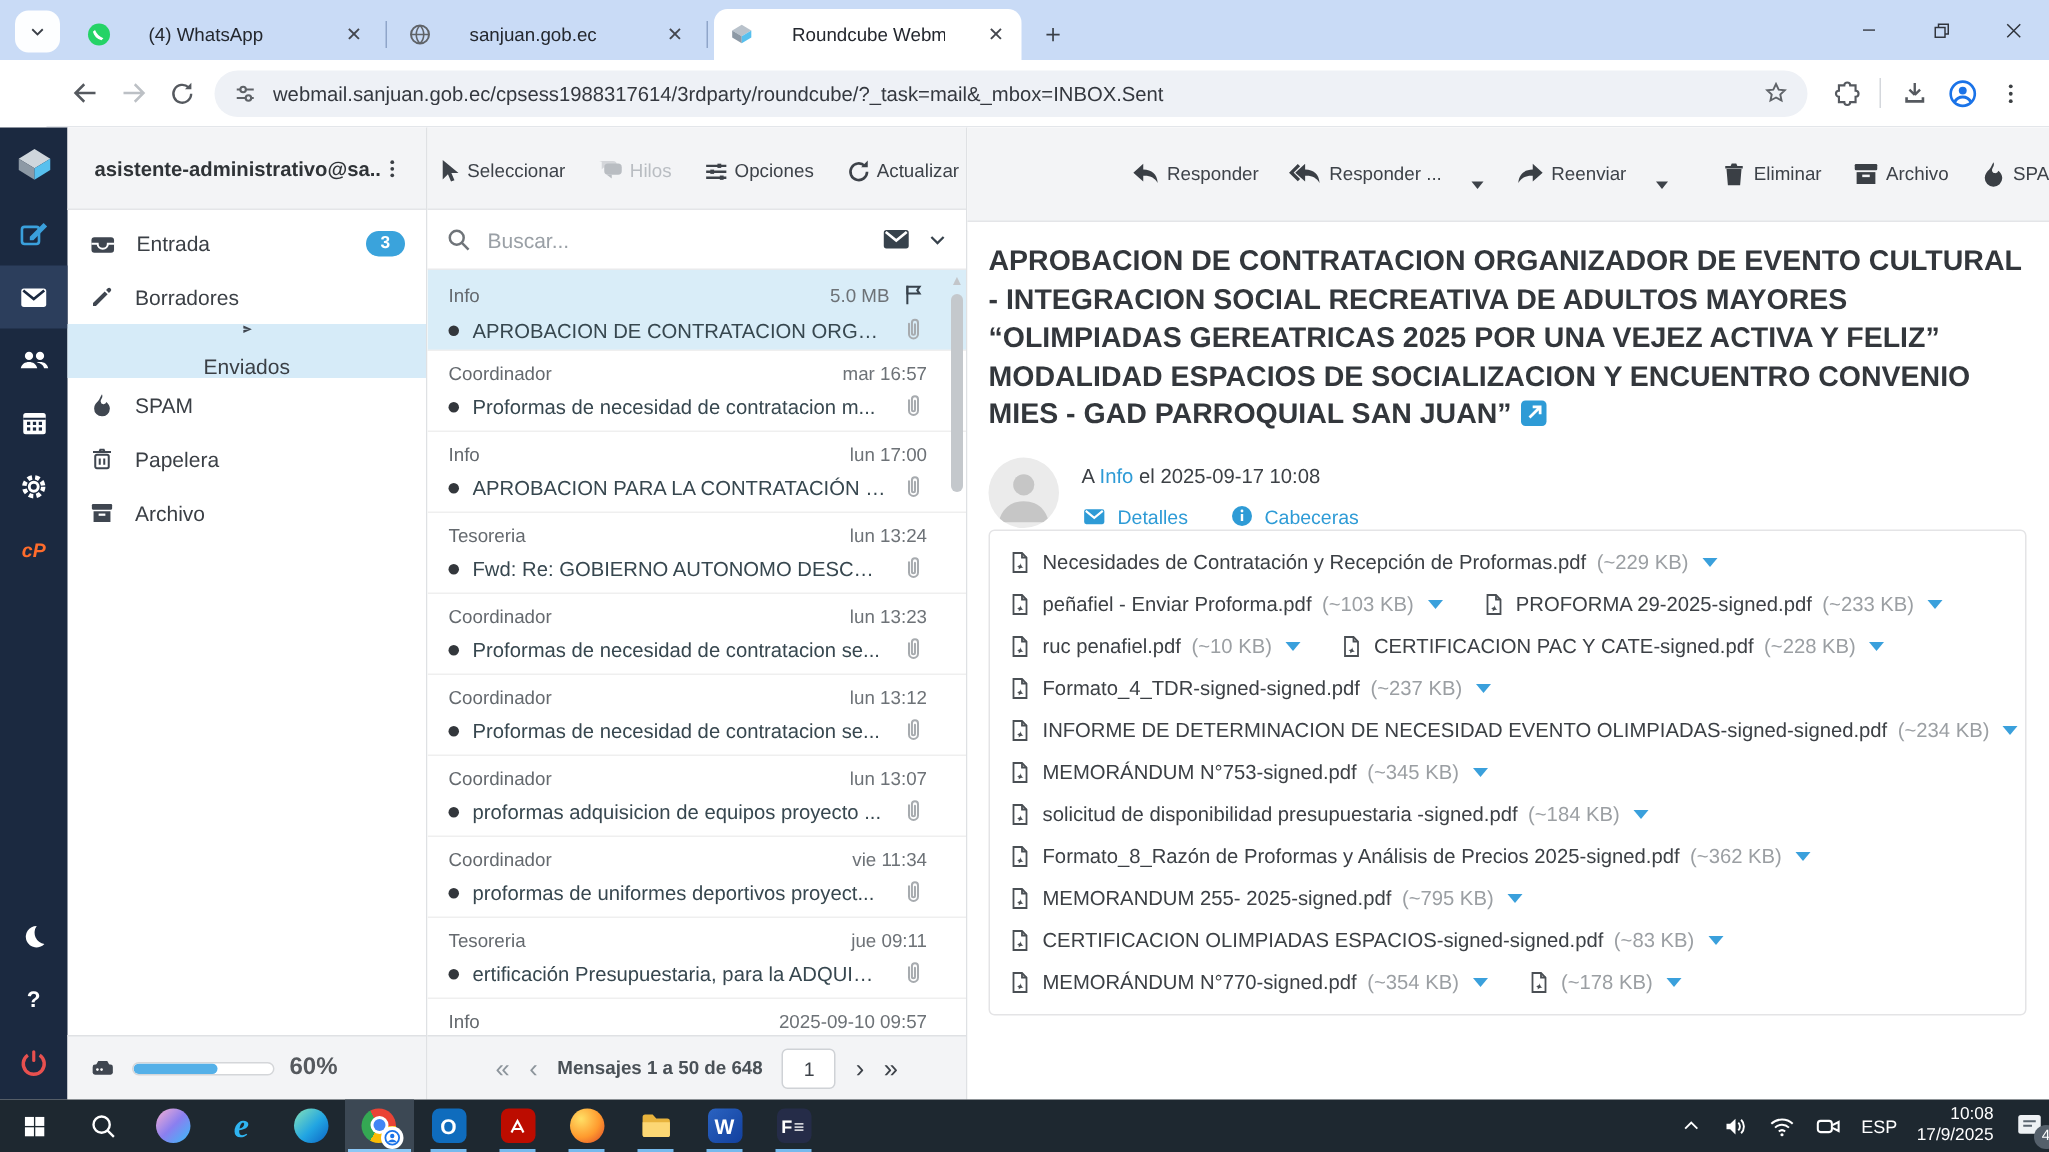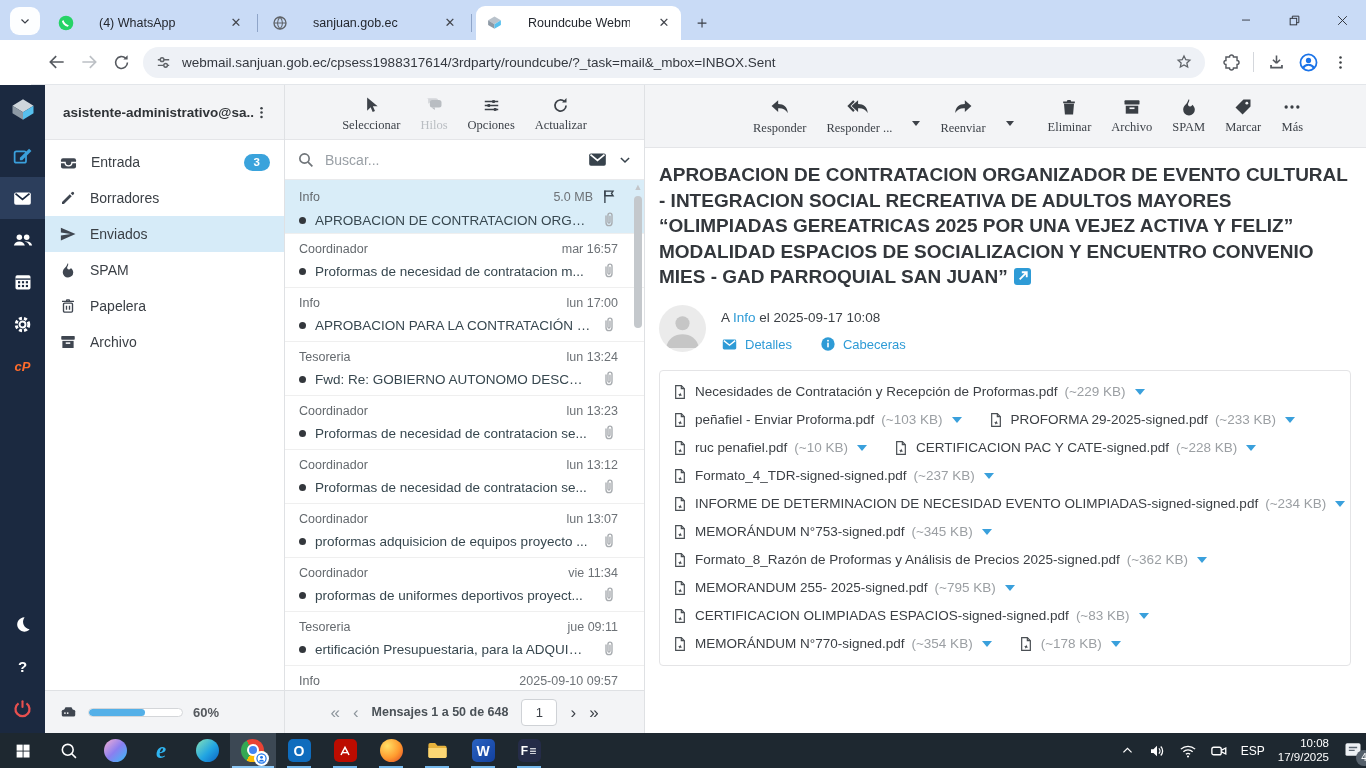--- a/index.html
+++ b/index.html
@@ -38,32 +38,32 @@
   .rail-spacer { flex:1; }
   .cp { color:#ff6c2c; font-weight:bold; font-style:italic; font-size:13px; }
   .q { color:#fff; font-weight:bold; font-size:15px; }
 
   .folders { width:240px; border-right:1px solid #dfe1e4; display:flex; flex-direction:column; flex:none; }
   .col-head { height:55px; background:#f3f4f6; border-bottom:1px solid #e4e5e8; display:flex; align-items:center; }
   .acct { flex:1; padding-left:18px; font-size:13.5px; font-weight:bold; color:#2f3337; white-space:nowrap; overflow:hidden; }
   .kebab { width:30px; text-align:center; }
   .folder-list { flex:1; padding-top:4px; }
   .folder { height:36px; display:flex; align-items:center; gap:13px; padding:0 14px; font-size:14px; color:#3a3f45; }
-  .folder.active { background:#d6ebf8; }
+  .folder.active { background:#d6ebf8;flex-direction:column; }
   .fbadge { margin-left:auto; background:#3aa3dc; color:#fff; font-size:11.5px; font-weight:bold;
             padding:2.5px 10px; border-radius:10px; }
   .col-foot { height:43px; background:#f3f4f6; border-top:1px solid #dfe1e4; display:flex; align-items:center; padding:0 14px; }
   .quota-track { width:95px; height:9px; background:#fff; border:1px solid #d4d6d9; border-radius:5px; margin:0 10px; overflow:hidden; }
   .quota-fill { height:100%; background:#54b0e8; border-radius:5px; }
-  .quota-pct { font-size:13px; color:#55595e; font-weight:bold; }
+  .quota-pct { font-size:16px; color:#55595e; font-weight:bold; }
 
   .listcol { width:360px; border-right:1px solid #dfe1e4; display:flex; flex-direction:column; flex:none; }
   .list-toolbar { height:55px; background:#f3f4f6; border-bottom:1px solid #e4e5e8;
                   display:flex; align-items:center; justify-content:center; gap:20px; padding-top:4px; }
-  .tool { display:flex; flex-direction:column; align-items:center; gap:3px; font-size:12.5px; color:#3d4249;font-family:Liberation Serif, serif; }
+  .tool { display:flex; flex-direction:row; align-items:center; gap:3px; font-size:12.5px; color:#3d4249; }
   .tool.disabled { color:#b9bdc2; }
   .searchrow { height:40px; background:#fff; border-bottom:1px solid #e9eaec; display:flex; align-items:center; gap:10px; padding:0 12px; }
   .searchrow input { flex:1; border:0; outline:0; background:transparent; font-size:14px; color:#3a3f45; font-family:Liberation Sans, sans-serif; }
   .searchrow input::placeholder { color:#9aa0a6; }
   .msg-list { flex:1; overflow:hidden; position:relative; background:#fff; }
   .msg-row { height:54px; padding:8px 26px 0 14px; border-bottom:1px solid #efefef; position:relative; }
   .msg-row.selected { background:#d9edf8; }
   .msg-top { display:flex; align-items:center; font-size:12.5px; color:#64696e; }
   .msg-sender { flex:1; }
   .msg-meta { color:#6d7277; }
@@ -90,21 +90,21 @@
            border-top:5.5px solid #3d4249; margin-top:14px; }
   .msgbody { flex:1; padding:14px 26px 0 14px; overflow:hidden; }
   .subject { font-size:19px; font-weight:bold; color:#33373c; line-height:25.5px; max-width:700px; }
   .extlink { display:inline-block; width:17px; height:17px; background:#2e9bd6; border-radius:3px; vertical-align:-2px; margin-left:6px; }
   .senderrow { display:flex; gap:15px; margin-top:15px; }
   .avatar { width:47px; height:47px; border-radius:50%; background:#ebebeb; overflow:hidden; flex:none; }
   .fromline { font-size:13.5px; color:#3c4045; margin-top:5px; }
   .fromline a, .mlink { color:#2e9bd6; text-decoration:none; }
   .metalinks { display:flex; gap:28px; align-items:center; margin-top:11px; font-size:13px; }
   .mlink { display:flex; align-items:center; gap:7px; }
-  .attachbox { margin-top:17px; border:1px solid #e4e4e6; border-radius:4px; padding:7px 12px;
+  .attachbox { border:1px solid #e4e4e6; border-radius:4px; padding:7px 12px;
                width:692px; display:flex; flex-wrap:wrap; column-gap:26px; }
   .attach { display:flex; align-items:center; gap:7px; height:28px; font-size:13.5px; color:#3c4045; white-space:nowrap; }
   .attach .sz { color:#9b9fa3; }
   .acaret { width:0; height:0; border-left:5px solid transparent; border-right:5px solid transparent;
             border-top:6px solid #3aa0dc; margin-left:2px; }
 
   
   .taskbar { position:absolute; left:0; right:0; bottom:0; height:35px; background:#1e2830; display:flex; align-items:stretch; }
   .tb-slot { width:46px; display:flex; align-items:center; justify-content:center; position:relative; flex:none; }
   .tb-slot.active { background:#3c4854; }
@@ -765,20 +765,30 @@
     <span class="nm">MEMORÁNDUM N°753-signed.pdf</span>
     <span class="sz">(~345 KB)</span>
     <span class="acaret"></span>
   </span>
             <span class="attach">
     <svg width="16" height="16" viewBox="0 0 24 24">
                 <path d="M5.5 2.5h8.5l4.5 4.5v14.5H5.5z" fill="none" stroke="#4a4f54" stroke-width="1.8"></path>
                 <path d="M14 2.5V7h4.5" fill="none" stroke="#4a4f54" stroke-width="1.8"></path>
                 <path d="M9 15.5c2 .2 3.5-1 3.8-2.8.2 2.2 1 3.6 2.7 4.3-1.8.2-3.8.8-4.8 2 .4-1.5.1-2.7-1.7-3.5z" fill="#4a4f54"></path>
               </svg>
+    <span class="nm">solicitud de disponibilidad presupuestaria -signed.pdf</span>
+    <span class="sz">(~184 KB)</span>
+    <span class="acaret"></span>
+  </span>
+            <span class="attach">
+    <svg width="16" height="16" viewBox="0 0 24 24">
+                <path d="M5.5 2.5h8.5l4.5 4.5v14.5H5.5z" fill="none" stroke="#4a4f54" stroke-width="1.8"></path>
+                <path d="M14 2.5V7h4.5" fill="none" stroke="#4a4f54" stroke-width="1.8"></path>
+                <path d="M9 15.5c2 .2 3.5-1 3.8-2.8.2 2.2 1 3.6 2.7 4.3-1.8.2-3.8.8-4.8 2 .4-1.5.1-2.7-1.7-3.5z" fill="#4a4f54"></path>
+              </svg>
     <span class="nm">Formato_8_Razón de Proformas y Análisis de Precios 2025-signed.pdf</span>
     <span class="sz">(~362 KB)</span>
     <span class="acaret"></span>
   </span>
             <span class="attach">
     <svg width="16" height="16" viewBox="0 0 24 24">
                 <path d="M5.5 2.5h8.5l4.5 4.5v14.5H5.5z" fill="none" stroke="#4a4f54" stroke-width="1.8"></path>
                 <path d="M14 2.5V7h4.5" fill="none" stroke="#4a4f54" stroke-width="1.8"></path>
                 <path d="M9 15.5c2 .2 3.5-1 3.8-2.8.2 2.2 1 3.6 2.7 4.3-1.8.2-3.8.8-4.8 2 .4-1.5.1-2.7-1.7-3.5z" fill="#4a4f54"></path>
               </svg>

